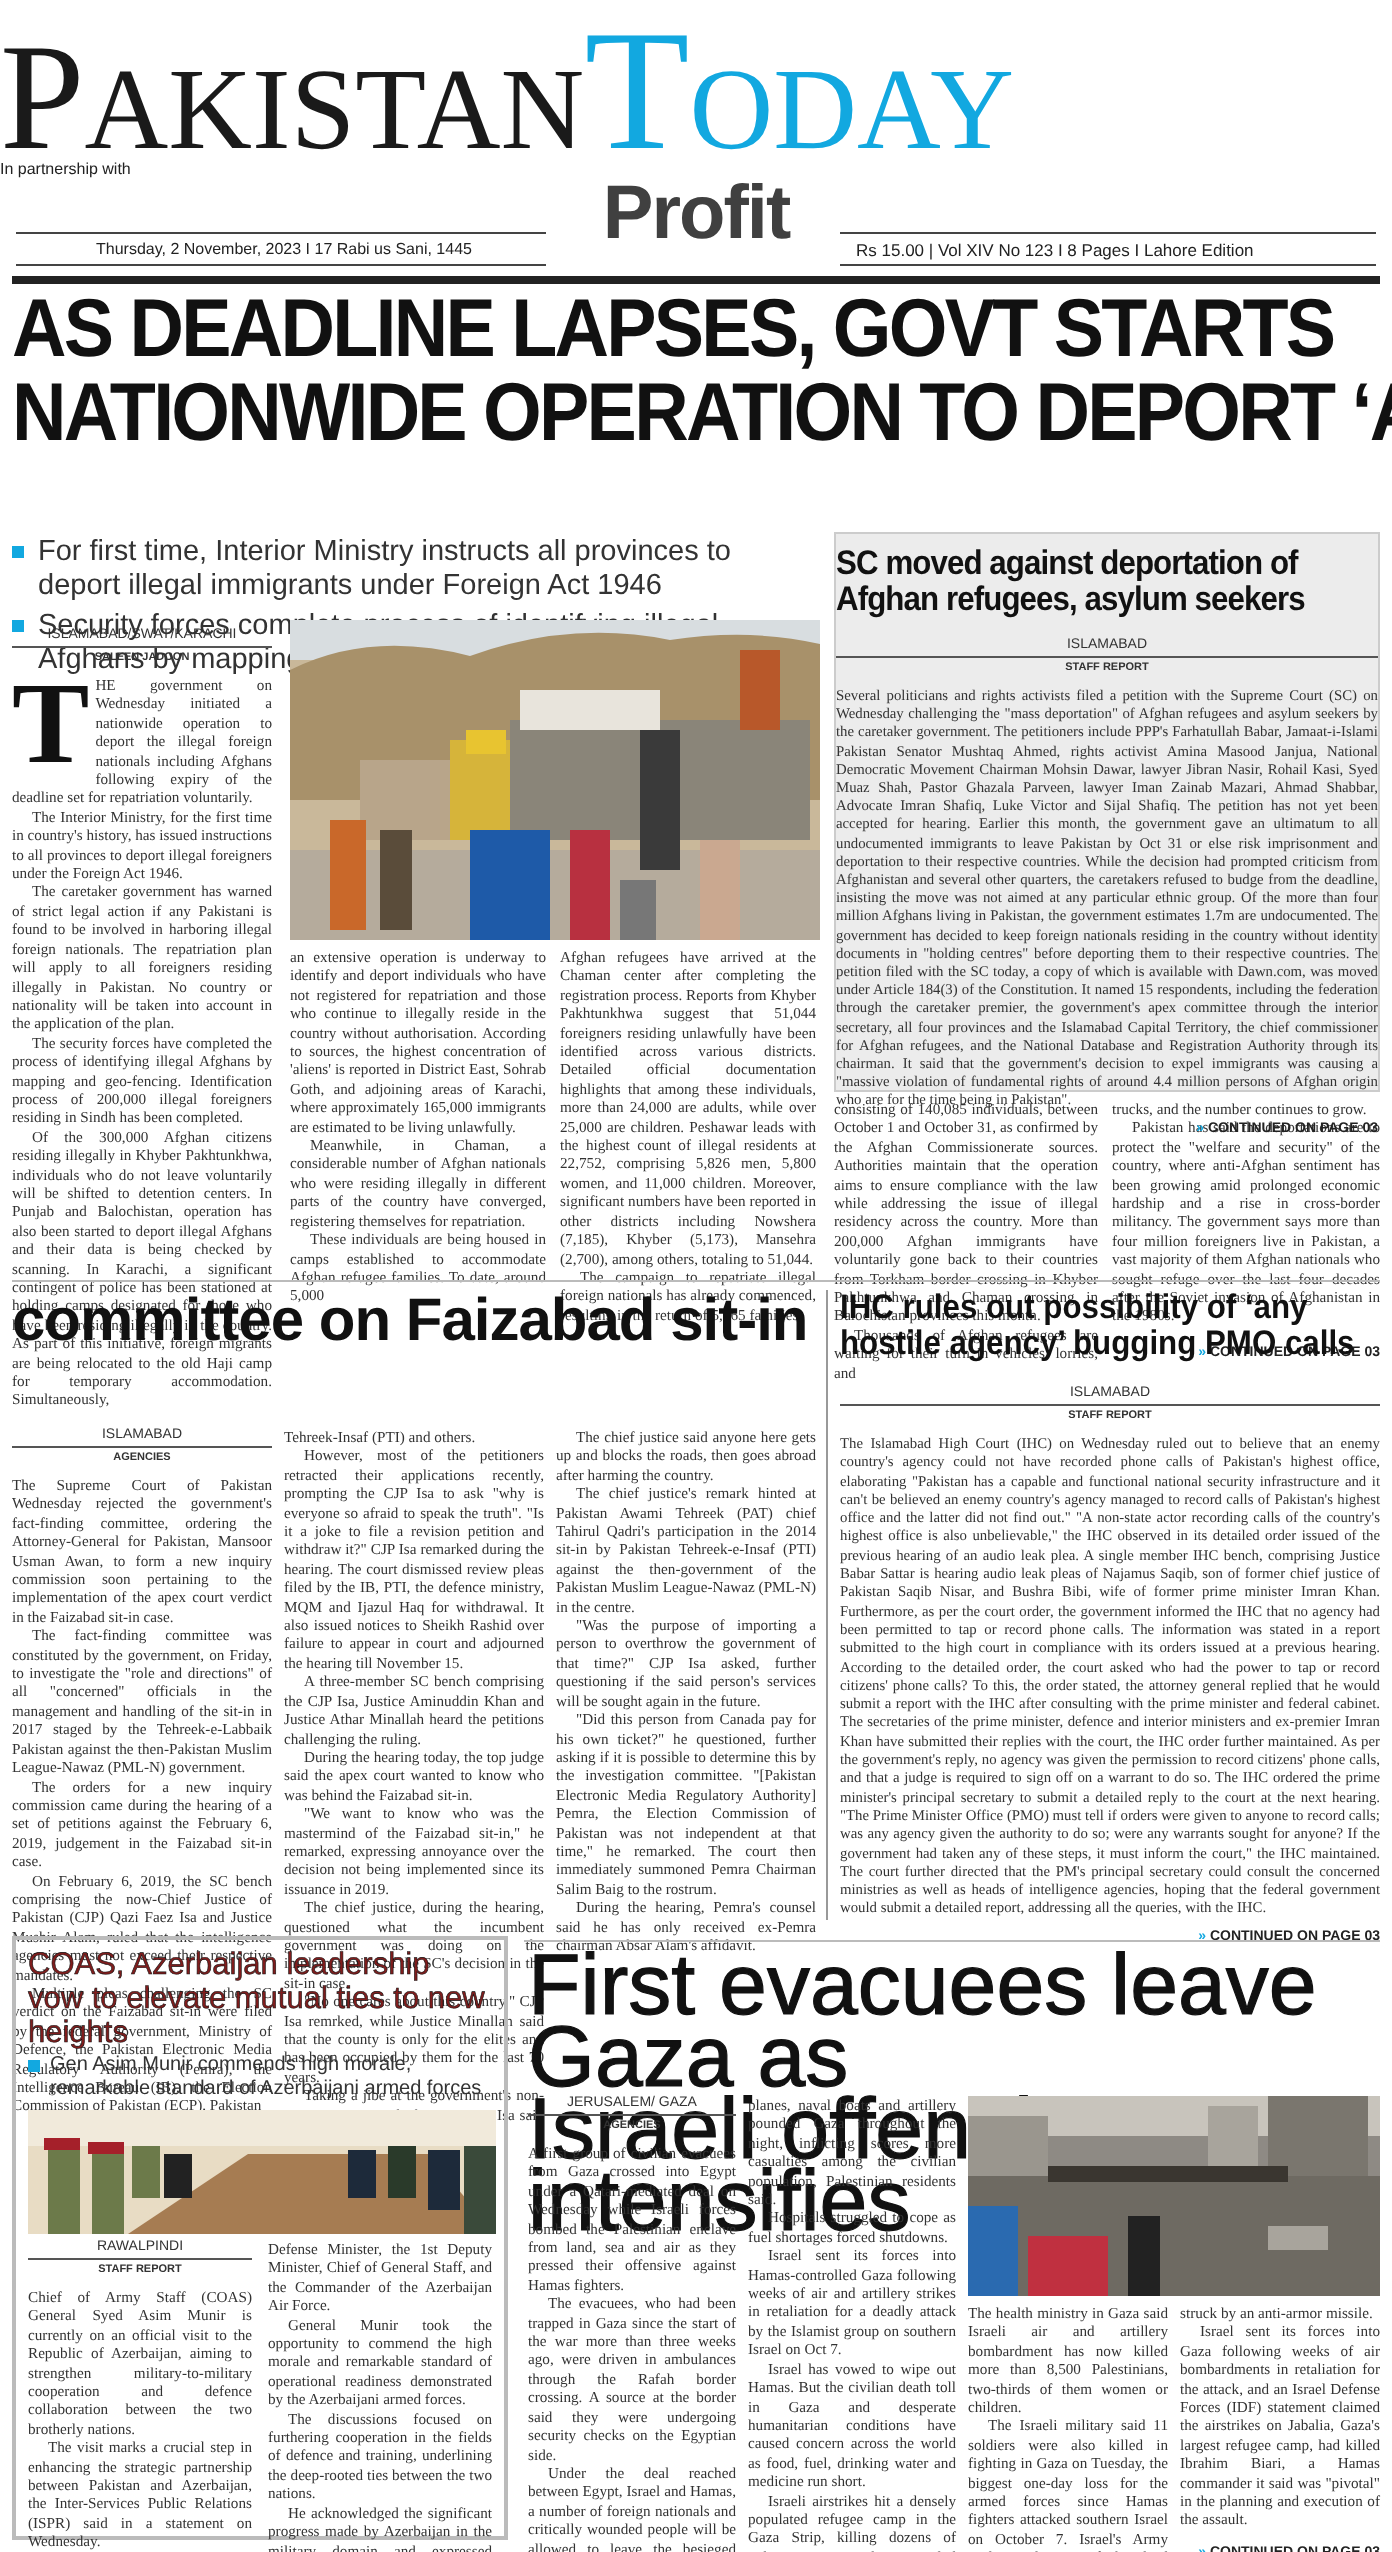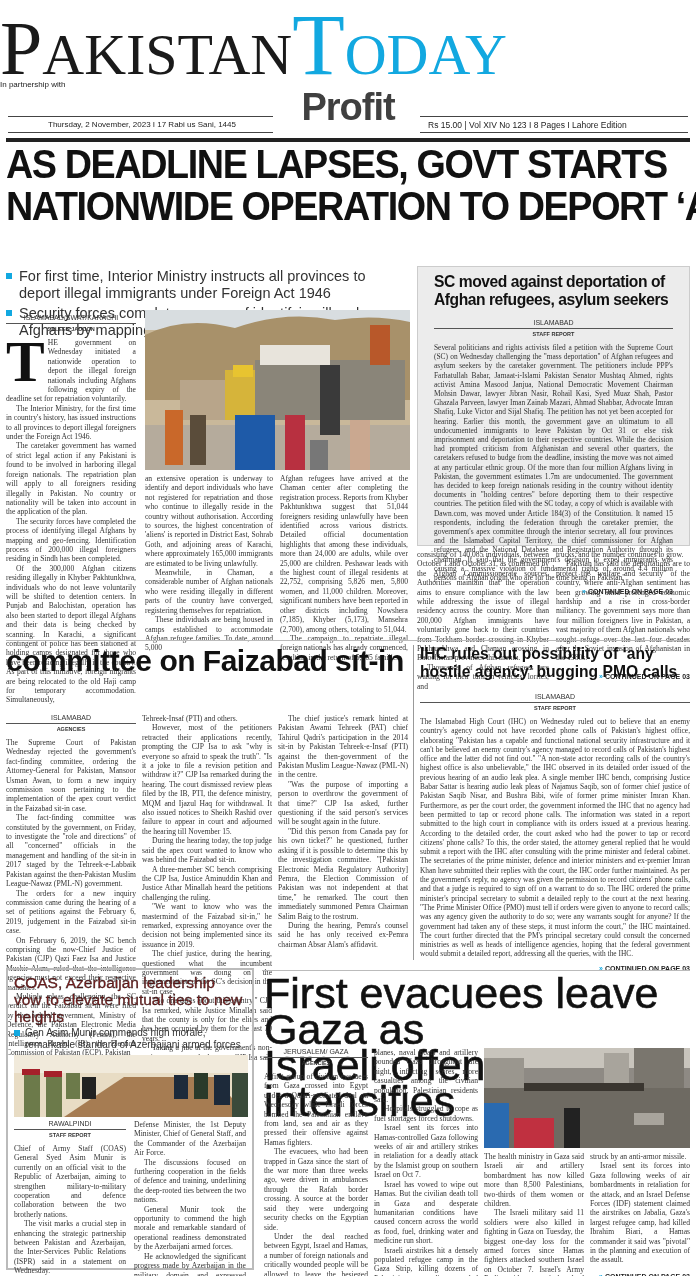--- a/index.html
+++ b/index.html
@@ -20,21 +20,21 @@
 .bullets{left:6px;top:268px;width:400px;font-family:"Liberation Sans",sans-serif;font-size:14.5px;line-height:17px;color:#333}
 .bullets li{list-style:none;position:relative;padding-left:13px;margin-bottom:3px}
 .bullets li::before{content:"";position:absolute;left:0;top:5px;width:6px;height:6px;background:#12a8e0}
 .kicker{font-family:"Liberation Sans",sans-serif;font-size:7px;text-align:center;color:#333;border-bottom:1px solid #555;padding-bottom:2px}
 .byline{font-family:"Liberation Sans",sans-serif;font-size:5.5px;font-weight:bold;text-align:center;color:#333;margin-top:2px;margin-bottom:6px}
 .body{font-size:7.6px;line-height:9.4px;text-align:justify;color:#333}
 .body p{text-indent:10px}
 .body p.first{text-indent:0}
 .dropcap{float:left;font-size:58px;line-height:48px;font-weight:bold;margin-right:3px;color:#111;font-family:"Liberation Serif",serif}
 .photo{overflow:hidden}
-.sidebox{left:417px;top:266px;width:273px;height:280px;background:#ececec;border:1px solid #ccc;padding:6px 16px}
+.sidebox{left:417px;top:266px;width:273px;height:280px;background:#ececec;border:1px solid #ccc;padding:6px 0}
 .sidebox h2{font-family:"Liberation Sans",sans-serif;font-weight:bold;font-size:17px;line-height:18px;color:#111;letter-spacing:-0.5px;transform:scaleX(0.92);transform-origin:left;white-space:nowrap}
 .cont{font-family:"Liberation Sans",sans-serif;font-weight:bold;font-size:7px;color:#222;text-align:right}
 .cont .arr{color:#12a8e0}
 .rule{height:1px;background:#999}
 .h2big{font-family:"Liberation Sans",sans-serif;font-weight:bold;font-size:30px;line-height:31px;color:#111;letter-spacing:-0.5px}
 .ihc h2{font-family:"Liberation Sans",sans-serif;font-weight:bold;font-size:17px;line-height:18px;color:#111;transform:scaleX(0.92);transform-origin:left;white-space:nowrap}
 .coasbox{left:6px;top:968px;width:248px;height:302px;border:2px solid #bbb;padding:4px 6px}
 .coasbox h2{font-family:Liberation Sans, sans-serif;font-size:15.5px;line-height:17px;color:#7f1d1d;font-weight:normal;-webkit-text-stroke:0.3px #111}
 .coasbox .sub{font-family:"Liberation Sans",sans-serif;font-size:10px;line-height:12px;color:#333;position:relative;padding-left:11px;margin-top:2px}
 .coasbox .sub::before{content:"";position:absolute;left:0;top:3px;width:6px;height:6px;background:#12a8e0}
@@ -151,30 +151,31 @@
     <p>The fact-finding committee was constituted by the government, on Friday, to investigate the "role and directions" of all "concerned" officials in the management and handling of the sit-in in 2017 staged by the Tehreek-e-Labbaik Pakistan against the then-Pakistan Muslim League-Nawaz (PML-N) government.</p>
     <p>The orders for a new inquiry commission came during the hearing of a set of petitions against the February 6, 2019, judgement in the Faizabad sit-in case.</p>
     <p>On February 6, 2019, the SC bench comprising the now-Chief Justice of Pakistan (CJP) Qazi Faez Isa and Justice Mushir Alam, ruled that the intelligence agencies must not exceed their respective mandates.</p>
     <p>Multiple pleas challenging the SC verdict on the Faizabad sit-in were filed by the federal government, Ministry of Defence, the Pakistan Electronic Media Regulatory Authority (Pemra), the Intelligence Bureau (IB), the Election Commission of Pakistan (ECP), Pakistan</p>
   </div>
 </div>
 <div class="abs" style="left:142px;top:714px;width:130px;">
   <div class="body">
     <p class="first">Tehreek-Insaf (PTI) and others.</p>
     <p>However, most of the petitioners retracted their applications recently, prompting the CJP Isa to ask "why is everyone so afraid to speak the truth". "Is it a joke to file a revision petition and withdraw it?" CJP Isa remarked during the hearing. The court dismissed review pleas filed by the IB, PTI, the defence ministry, MQM and Ijazul Haq for withdrawal. It also issued notices to Sheikh Rashid over failure to appear in court and adjourned the hearing till November 15.</p>
+    <p>A three-member SC bench comprising the CJP Isa, Justice Aminuddin Khan and Justice Athar Minallah heard the petitions challenging the ruling.</p>
     <p>During the hearing today, the top judge said the apex court wanted to know who was behind the Faizabad sit-in.</p>
-    <p>A three-member SC bench comprising the CJP Isa, Justice Aminuddin Khan and Justice Athar Minallah heard the petitions challenging the ruling.</p>
     <p>"We want to know who was the mastermind of the Faizabad sit-in," he remarked, expressing annoyance over the decision not being implemented since its issuance in 2019.</p>
     <p>The chief justice, during the hearing, questioned what the incumbent government was doing on the implementation of the SC's decision in the sit-in case.</p>
     <p>"No one cares about this country," CJP Isa remrked, while Justice Minallah said that the county is only for the elites and has been occupied by them for the last 70 years.</p>
     <p>Taking a jibe at the government's non-seriousness towards the case, CJP Isa said the court</p>
   </div>
 </div>
 <div class="abs" style="left:278px;top:714px;width:130px;">
   <div class="body">
+    <p>The chief justice said anyone here gets up and blocks the roads, then goes abroad after harming the country.</p>
     <p>The chief justice's remark hinted at Pakistan Awami Tehreek (PAT) chief Tahirul Qadri's participation in the 2014 sit-in by Pakistan Tehreek-e-Insaf (PTI) against the then-government of the Pakistan Muslim League-Nawaz (PML-N) in the centre.</p>
     <p>"Was the purpose of importing a person to overthrow the government of that time?" CJP Isa asked, further questioning if the said person's services will be sought again in the future.</p>
     <p>"Did this person from Canada pay for his own ticket?" he questioned, further asking if it is possible to determine this by the investigation committee. "[Pakistan Electronic Media Regulatory Authority] Pemra, the Election Commission of Pakistan was not independent at that time," he remarked. The court then immediately summoned Pemra Chairman Salim Baig to the rostrum.</p>
     <p>During the hearing, Pemra's counsel said he has only received ex-Pemra chairman Absar Alam's affidavit.</p>
   </div>
 </div>
 
 <div class="abs vline" style="left:413px;top:645px;height:315px"></div>
 
 <div class="abs ihc" style="left:420px;top:645px;width:270px;">
@@ -218,22 +219,22 @@
       <div class="byline">STAFF REPORT</div>
       <div class="body">
         <p class="first">Chief of Army Staff (COAS) General Syed Asim Munir is currently on an official visit to the Republic of Azerbaijan, aiming to strengthen military-to-military cooperation and defence collaboration between the two brotherly nations.</p>
         <p>The visit marks a crucial step in enhancing the strategic partnership between Pakistan and Azerbaijan, the Inter-Services Public Relations (ISPR) said in a statement on Wednesday.</p>
         <p>During his visit, the army engaged in high-level meetings with Azerbaijani officials, including Ilham Aliyev, President of the Republic of Azerbaijan, the</p>
       </div>
     </div>
     <div style="width:112px">
       <div class="body">
         <p class="first">Defense Minister, the 1st Deputy Minister, Chief of General Staff, and the Commander of the Azerbaijan Air Force.</p>
+        <p>General Munir took the opportunity to commend the high morale and remarkable standard of operational readiness demonstrated by the Azerbaijani armed forces.</p>
         <p>The discussions focused on furthering cooperation in the fields of defence and training, underlining the deep-rooted ties between the two nations.</p>
-        <p>General Munir took the opportunity to commend the high morale and remarkable standard of operational readiness demonstrated by the Azerbaijani armed forces.</p>
         <p>He acknowledged the significant progress made by Azerbaijan in the military domain and expressed Pakistan's continued support for its Azerbaijani counterparts.</p>
       </div>
 
     </div>
   </div>
 </div>
 
 <div class="abs gaza" style="left:264px;top:975px;width:428px;">
   <h2>
       <div>First evacuees leave Gaza as</div>

